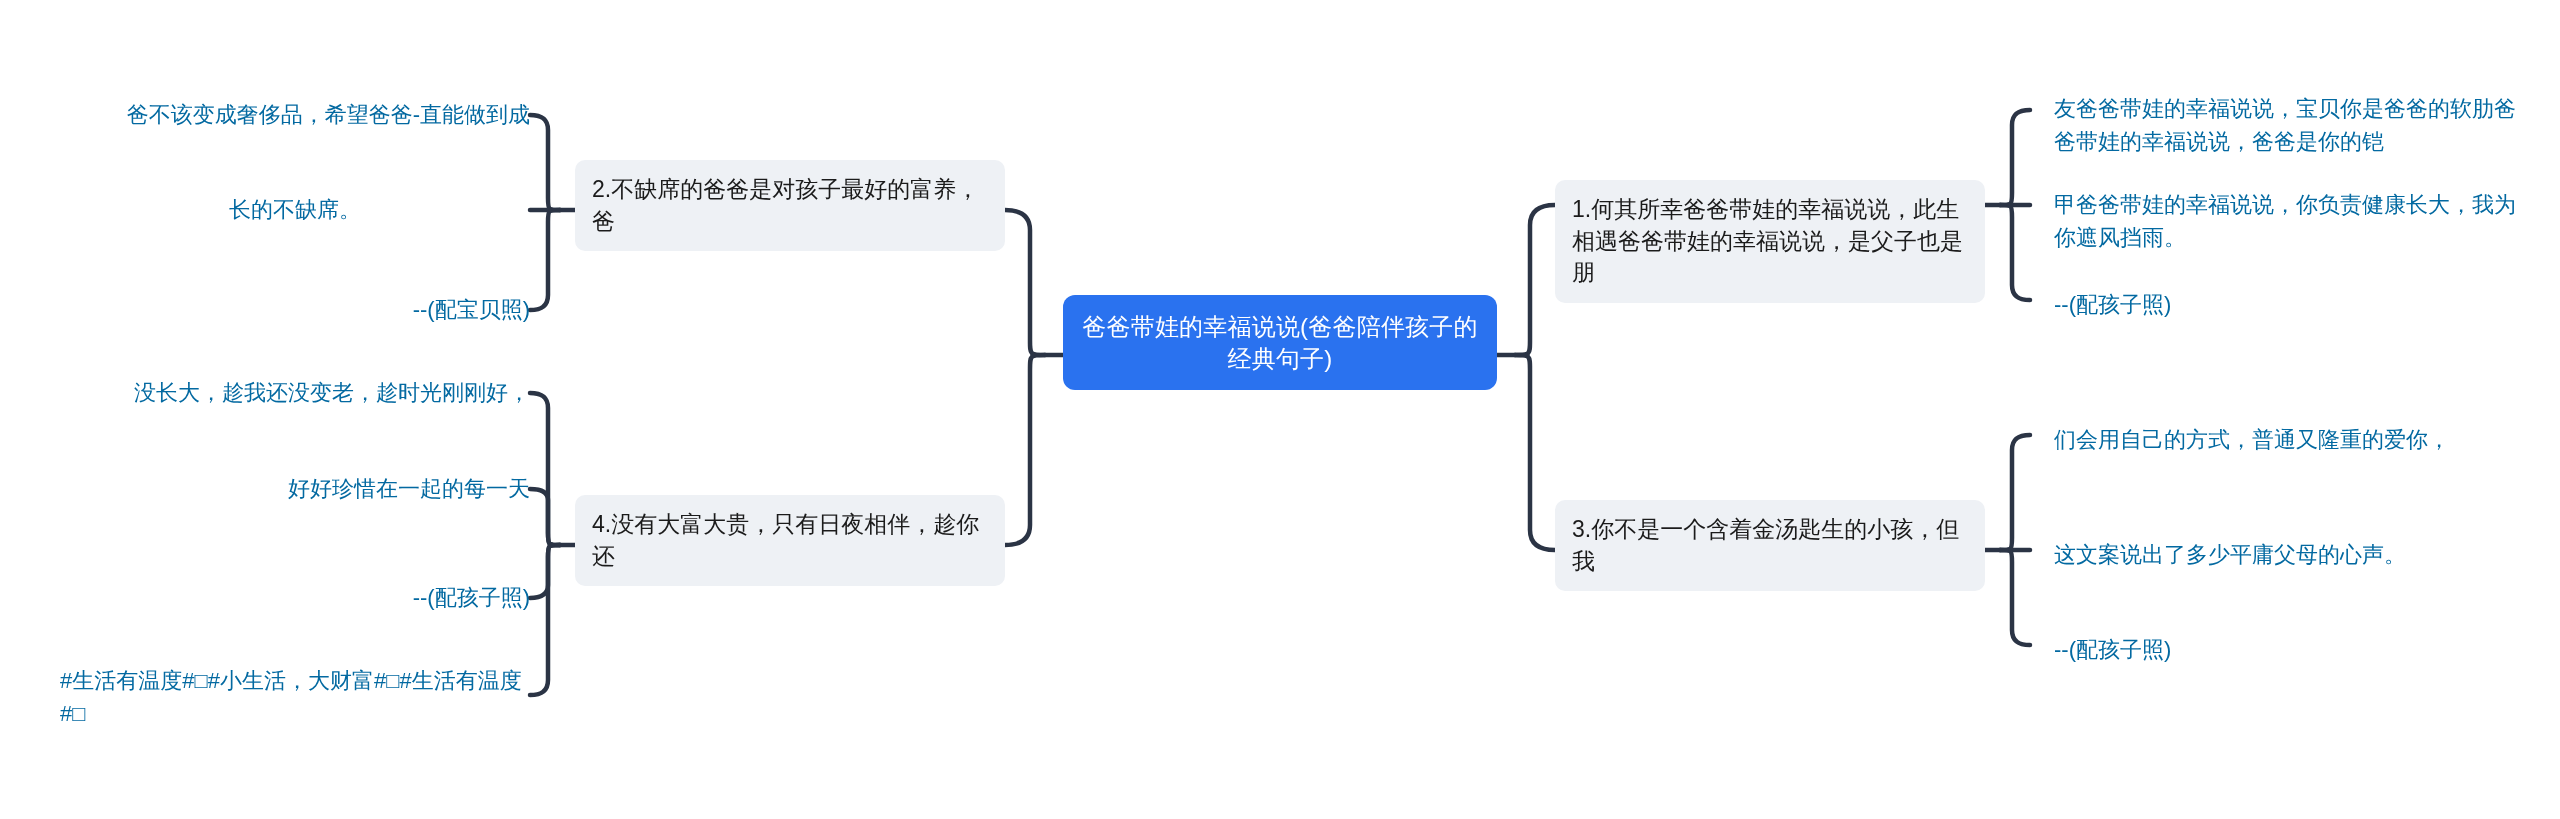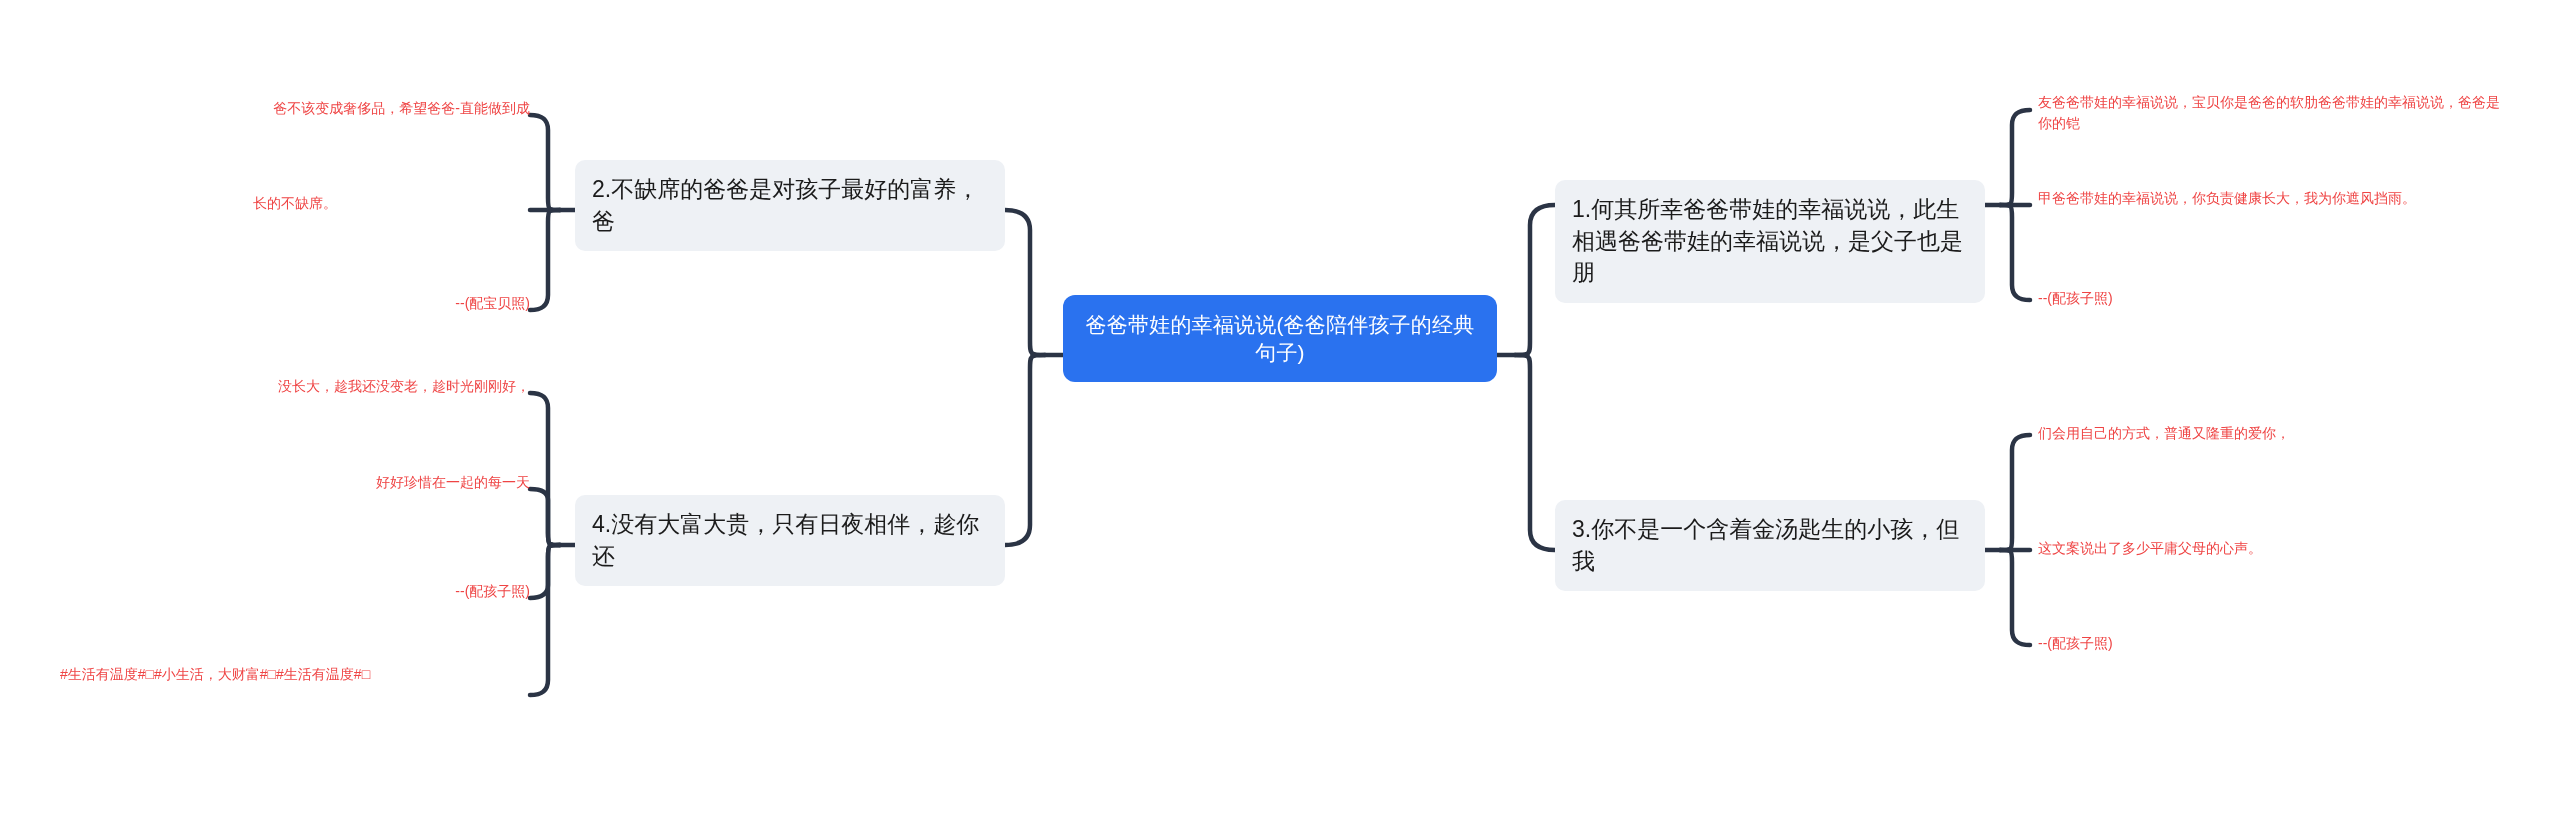--- a/index.html
+++ b/index.html
@@ -36,45 +36,45 @@
     z-index: 2;
     box-sizing: border-box;
   }
 
   
   .root-node {
     background: #2a72ef;
     color: #ffffff;
     border-radius: 12px;
     padding: 16px 18px;
-    font-size: 21px;
+    font-size: 24px;
     line-height: 1.32;
     text-align: center;
     letter-spacing: 0.2px;
   }
 
   
   .branch-node {
     background: #eef1f5;
     color: #1b1b1b;
     border-radius: 10px;
     padding: 14px 17px;
     font-size: 23px;
     line-height: 1.38;
     text-align: left;
   }
 
   
   .leaf-node {
-    color: #ef4444;
-    font-size: 14px;
+    color: #0369a1;
+    font-size: 22px;
     line-height: 1.5;
     background: transparent;
   }
-  .leaf-right { text-align: left; }
+  .leaf-right { text-align: left; margin-left: 16px; }
   .leaf-left  { text-align: right; }
 </style>
 </head>
 <body>
 
 <div id="mindmap">
 
   <svg id="connectors" viewBox="0 0 2560 819" preserveAspectRatio="none">
     <g fill="none" stroke="#2b3445" stroke-width="4.5" stroke-linecap="round" stroke-linejoin="round">
 

